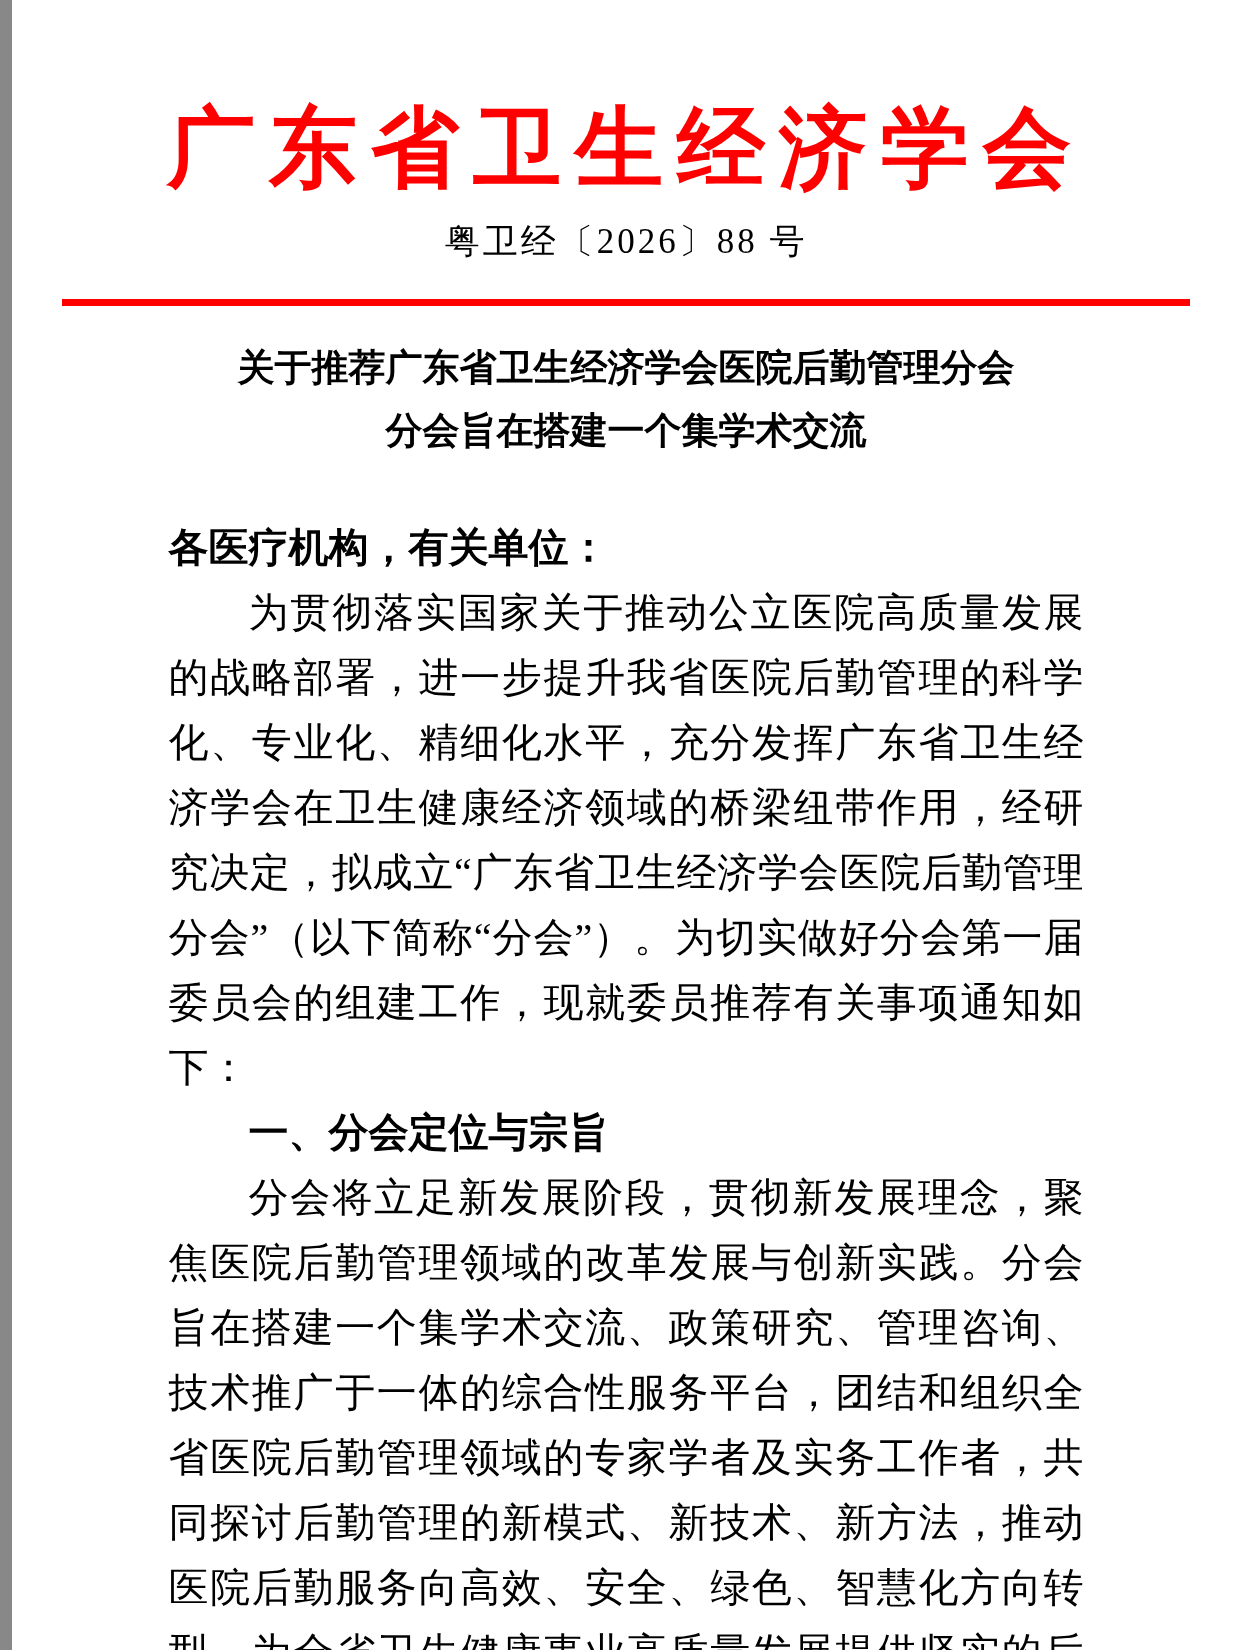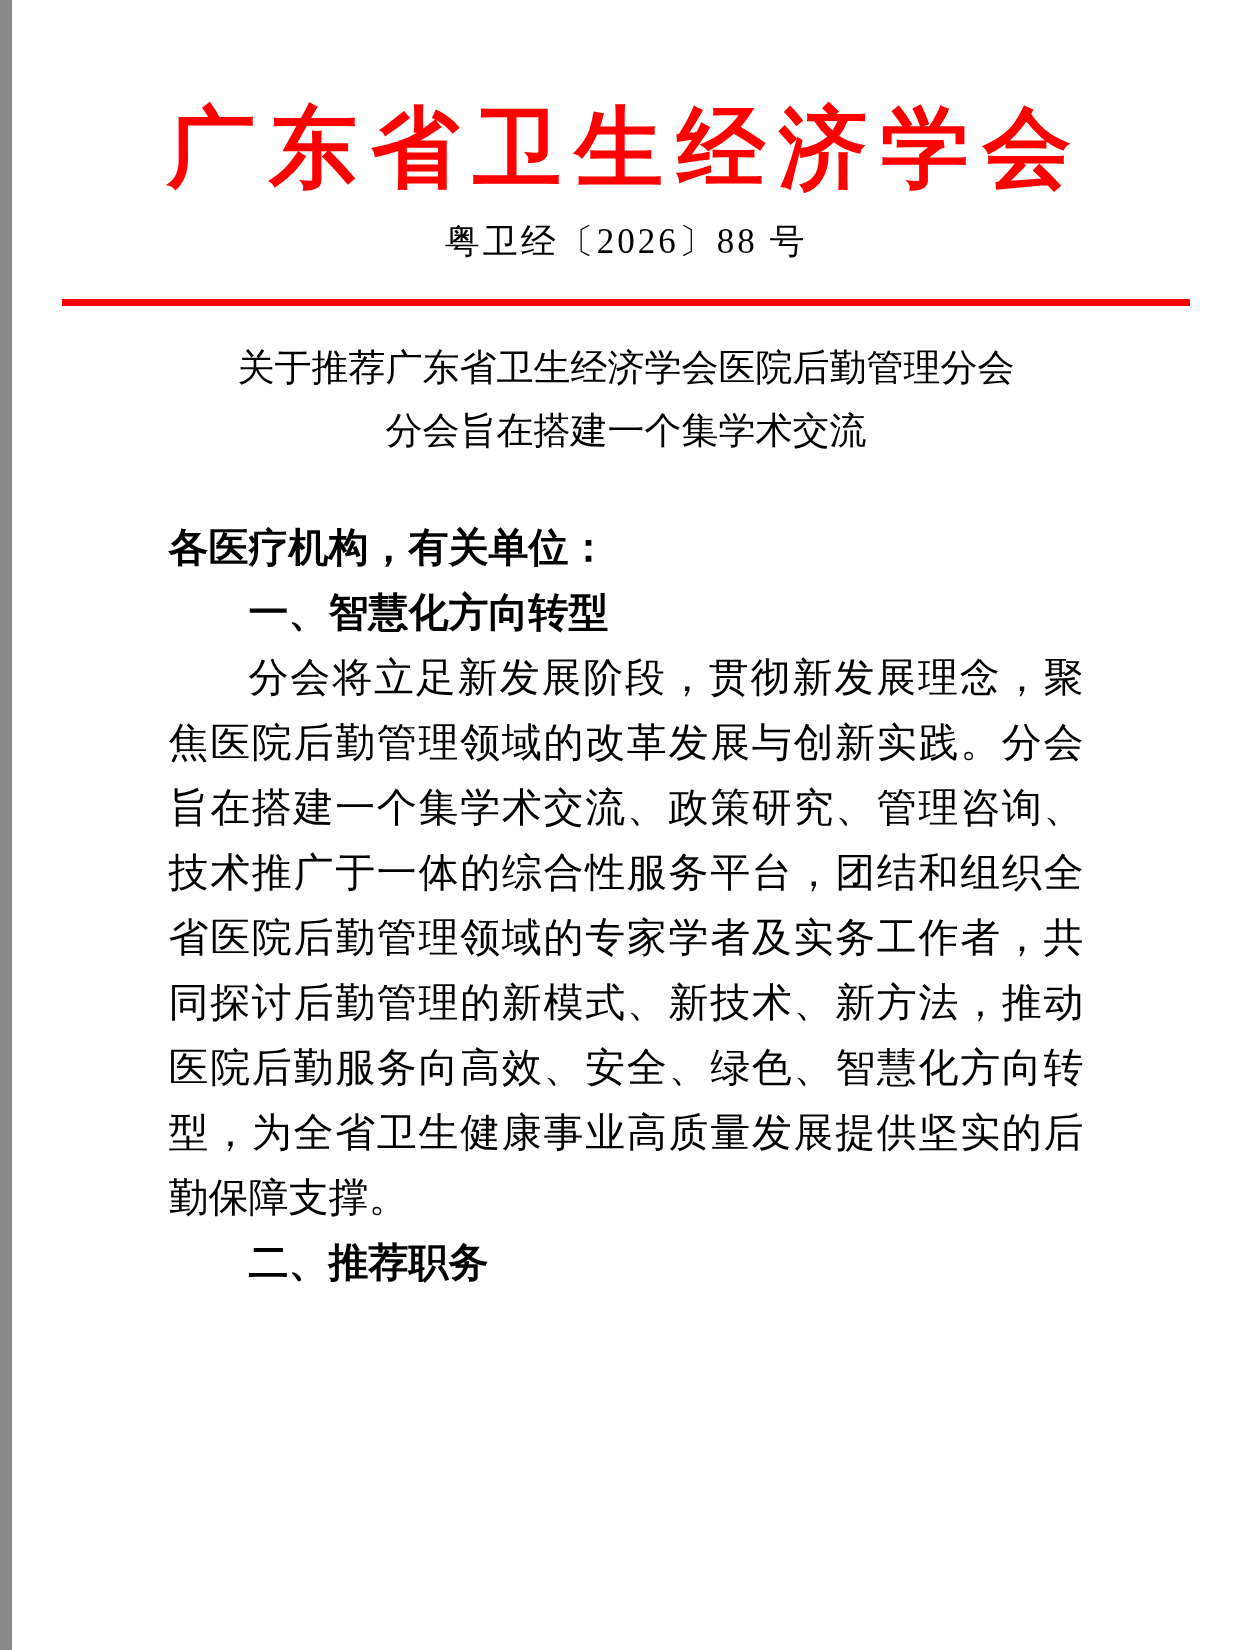--- a/index.html
+++ b/index.html
@@ -44,21 +44,21 @@
     height: 7px;
     background: var(--accent-red, #fe0000);
     margin: 36px auto 0 auto;
   }
 
   
   .doc-title {
     margin-top: 30px;
     text-align: center;
     font-size: 37px;
-    font-weight: normal;
+    font-weight: bold;
     line-height: 63px;
     font-family: "Liberation Serif", "DejaVu Serif", serif;
   }
 
   
   .content {
     width: 915px;
     margin: 53px auto 0 auto;
     font-size: 40px;
     line-height: 65px;
@@ -93,21 +93,22 @@
   <div class="red-line"></div>
 
   <div class="doc-title">
     <div class="title-line">关于推荐广东省卫生经济学会医院后勤管理分会</div>
     <div class="title-line">分会旨在搭建一个集学术交流</div>
   </div>
 
   <div class="content">
     <p class="salutation">各医疗机构，有关单位：</p>
 
+    <p class="para">为贯彻落实国家关于推动公立医院高质量发展的战略部署，进一步提升我省医院后勤管理的科学化、专业化、精细化水平，充分发挥广东省卫生经济学会在卫生健康经济领域的桥梁纽带作用，经研究决定，拟成立“广东省卫生经济学会医院后勤管理分会”（以下简称“分会”）。为切实做好分会第一届委员会的组建工作，现就委员推荐有关事项通知如下：</p>
 
-    <p class="heading">一、智慧化方向转型</p>
+    <p class="heading">一、分会定位与宗旨</p>
 
     <p class="para">分会将立足新发展阶段，贯彻新发展理念，聚焦医院后勤管理领域的改革发展与创新实践。分会旨在搭建一个集学术交流、政策研究、管理咨询、技术推广于一体的综合性服务平台，团结和组织全省医院后勤管理领域的专家学者及实务工作者，共同探讨后勤管理的新模式、新技术、新方法，推动医院后勤服务向高效、安全、绿色、智慧化方向转型，为全省卫生健康事业高质量发展提供坚实的后勤保障支撑。</p>
 
     <p class="heading">二、推荐职务</p>
   </div>
 
 </div>
 
 </body></html>

